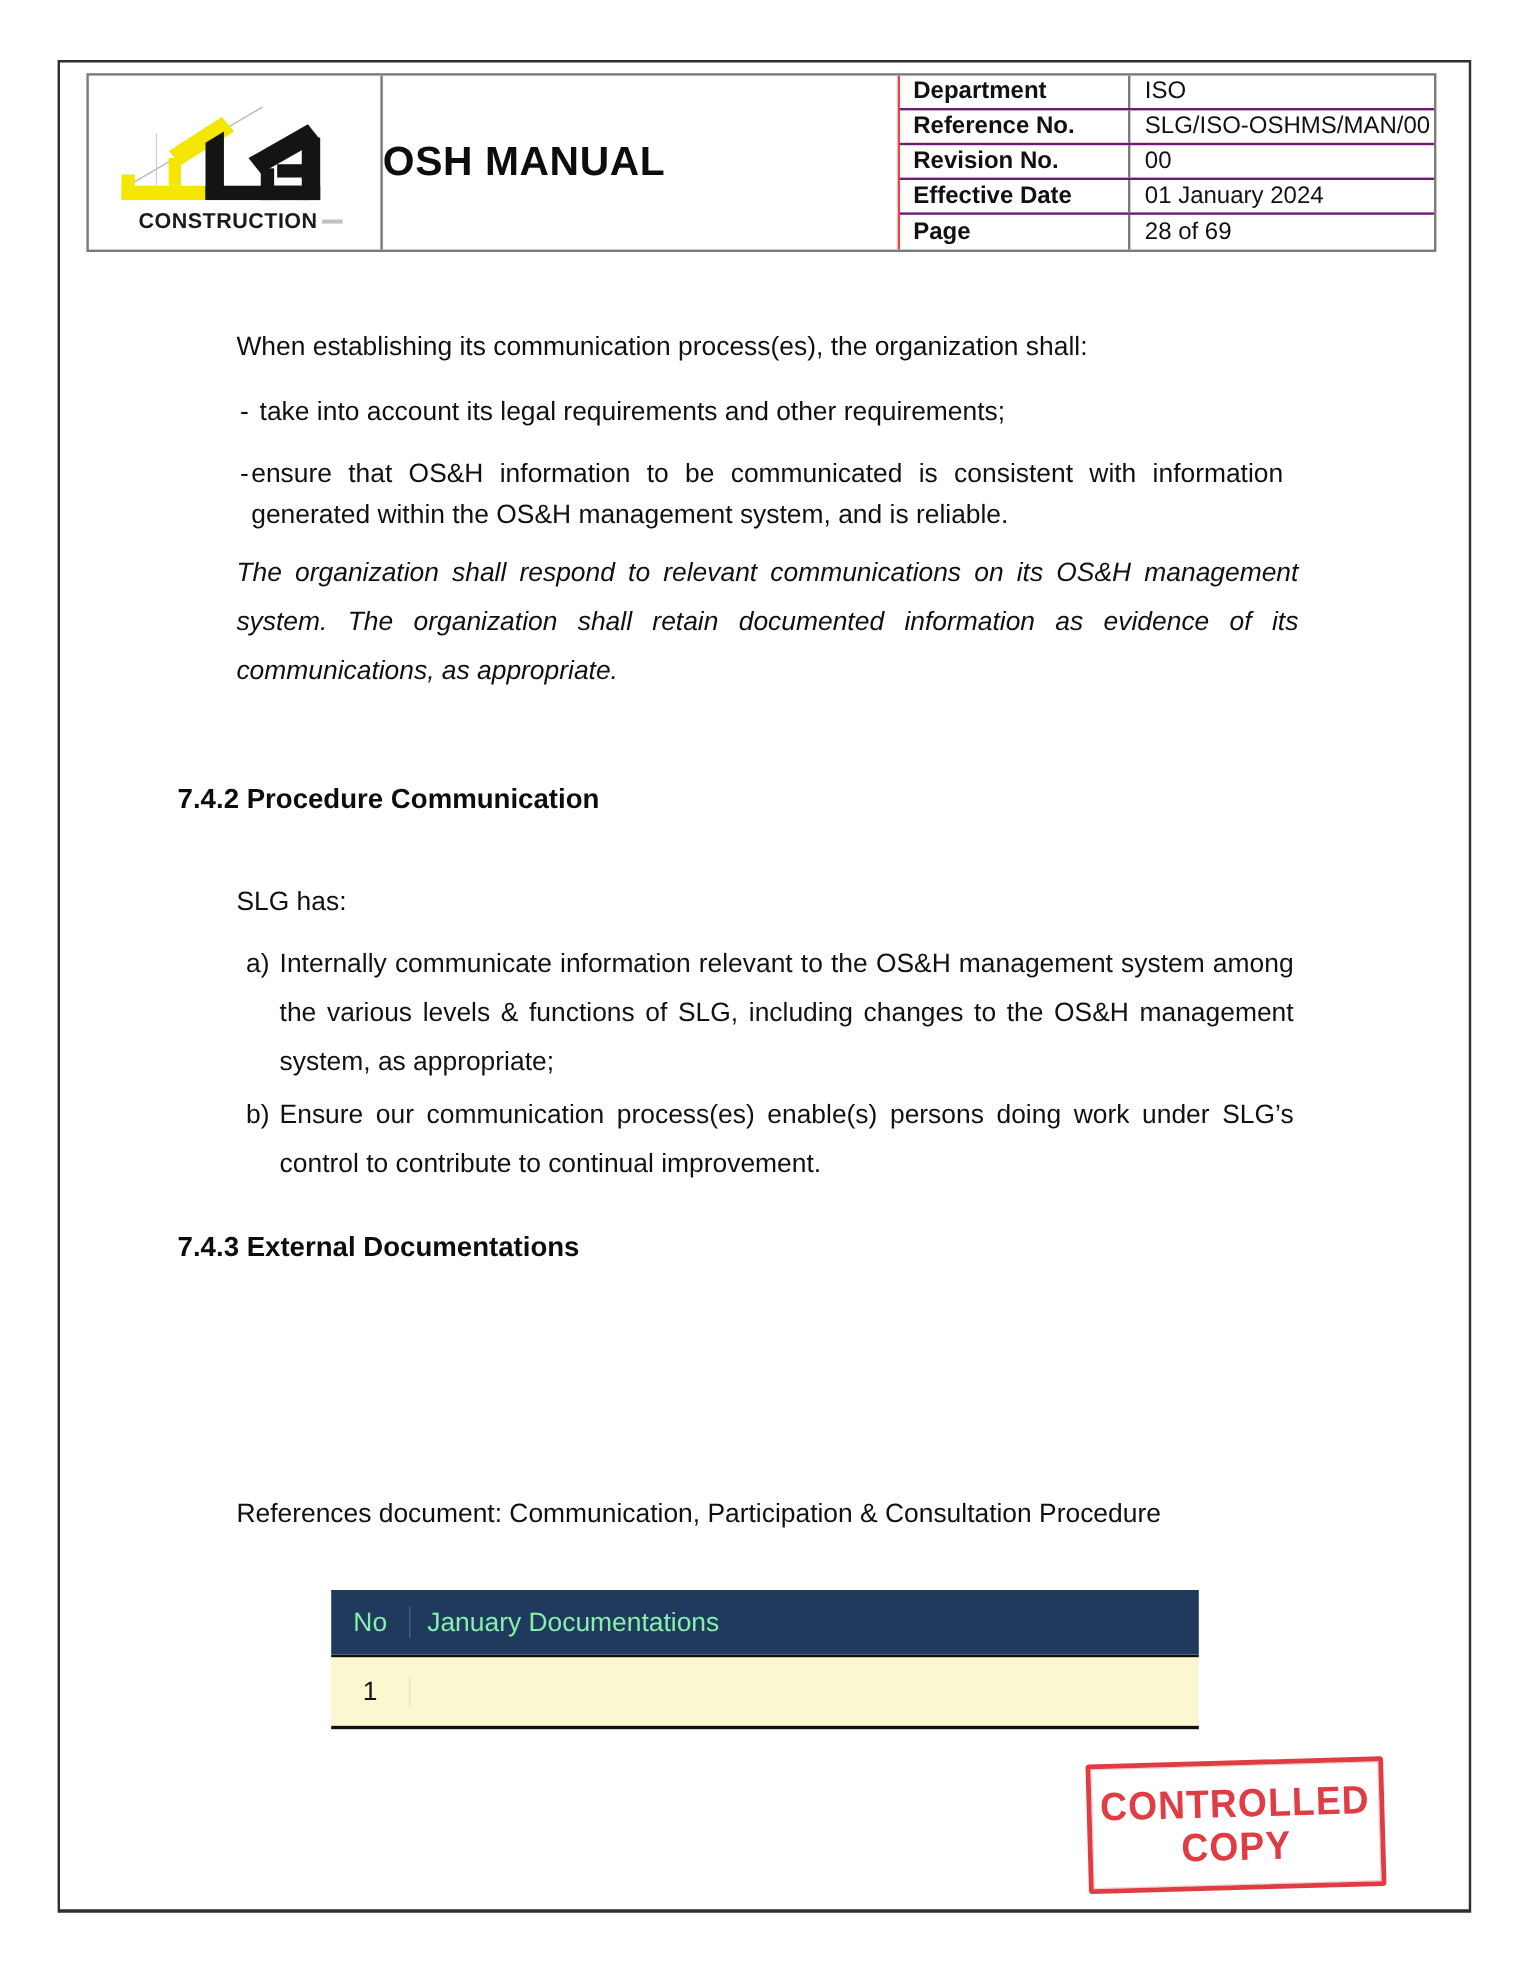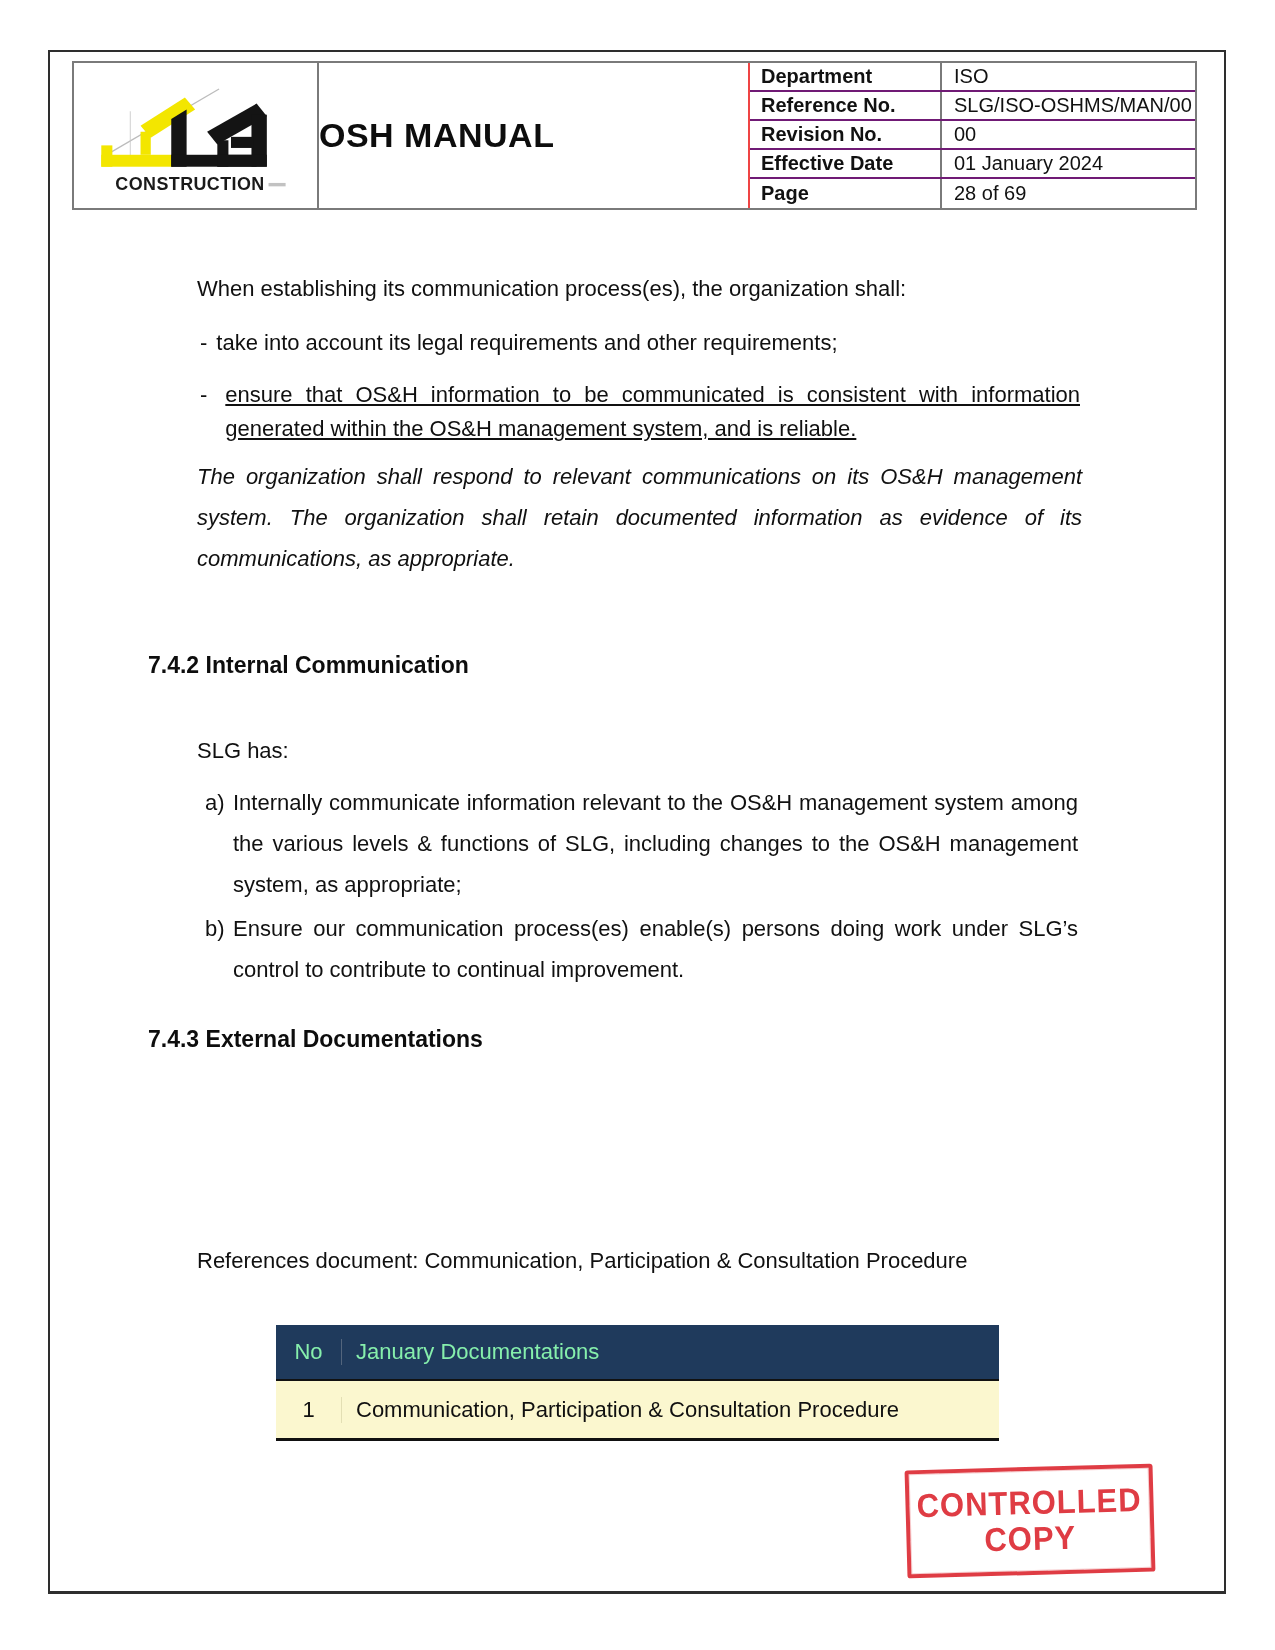--- a/index.html
+++ b/index.html
@@ -125,26 +125,26 @@
 
   <div class="txt" style="left:197px;top:268px;width:885px;">When establishing its communication process(es), the organization shall:</div>
 
   <div class="txt hang" style="left:200px;top:322px;width:882px;">
     <span class="mark">-</span>
     <span style="margin-left:9px;">take into account its legal requirements and other requirements;</span>
   </div>
 
   <div class="txt hang" style="left:200px;top:378px;width:880px;line-height:34px;">
     <span class="mark">-</span>
-    <span class="just" style="margin-left:18px;width:860px;text-decoration:underline;">ensure that OS&amp;H information to be communicated is consistent with information generated within the OS&amp;H management system, and is reliable.</span>
+    <span class="just" style="margin-left:2px;width:860px;">ensure that OS&amp;H information to be communicated is consistent with information generated within the OS&amp;H management system, and is reliable.</span>
   </div>
 
   <div class="txt just" style="left:197px;top:456px;width:885px;font-style:italic;">The organization shall respond to relevant communications on its OS&amp;H management system. The organization shall retain documented information as evidence of its communications, as appropriate.</div>
 
-  <div class="heading" style="left:148px;top:652px;">7.4.2 Internal Communication</div>
+  <div class="heading" style="left:148px;top:652px;">7.4.2 Procedure Communication</div>
 
   <div class="txt" style="left:197px;top:730px;width:500px;">SLG has:</div>
 
   <div class="alpha-item" style="left:205px;top:782px;width:873px;">
     <span class="mark">a)</span>
     <span class="itx" style="max-width:845px;">Internally communicate information relevant to the OS&amp;H management system among the various levels &amp; functions of SLG, including changes to the OS&amp;H management system, as appropriate;</span>
   </div>
 
   <div class="alpha-item" style="left:205px;top:908px;width:873px;">
     <span class="mark">b)</span>
@@ -156,21 +156,20 @@
 
   <div class="txt" style="left:197px;top:1240px;width:885px;">References document: Communication, Participation &amp; Consultation Procedure</div>
 
   <div class="rel-table">
     <div class="rel-head">
       <div class="c-no">No</div>
       <div class="c-doc">January Documentations</div>
     </div>
     <div class="rel-row">
       <div class="c-no">1</div>
-      <div class="c-doc">Communication, Participation &amp; Consultation Procedure</div>
     </div>
   </div>
 
   <div class="stamp">
     <div class="s1">CONTROLLED</div>
     <div class="s2">COPY</div>
   </div>
 </div>
 
 </body></html>

